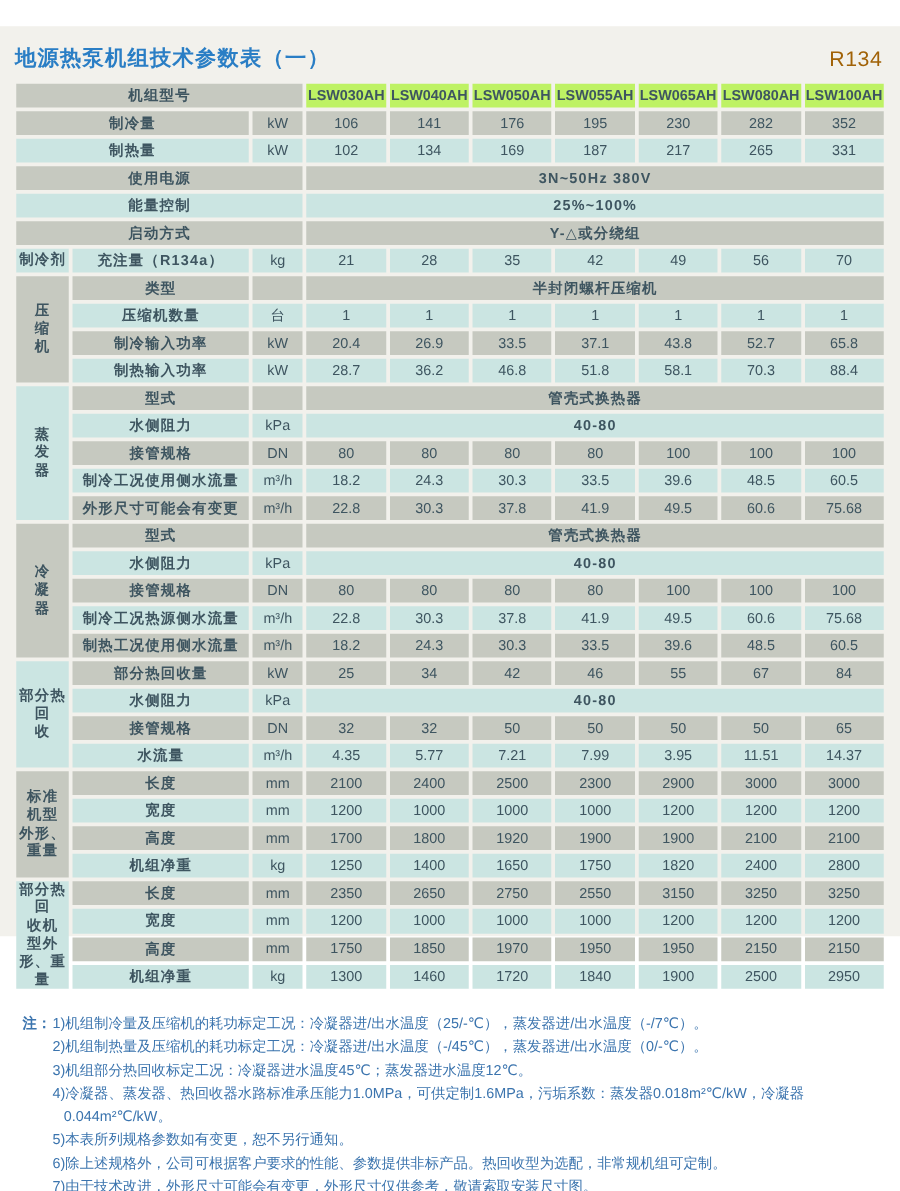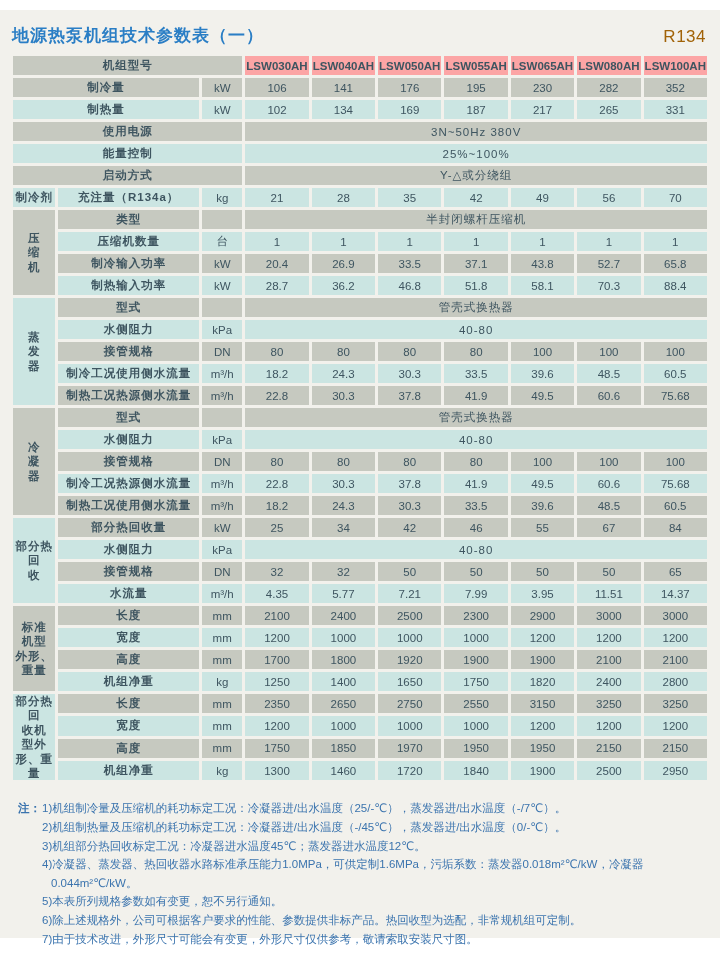--- a/index.html
+++ b/index.html
@@ -2,21 +2,21 @@
 <html lang="zh"><head>
 <meta charset="utf-8">
 <style>
   html,body{margin:0;padding:0;}
   body{
     width:720px;height:953px;background:#ffffff;
     font-family:"Liberation Sans","DejaVu Sans",sans-serif;
     position:relative;overflow:hidden;
   }
   .page{
-    position:absolute;left:0;top:10px;width:720px;height:928px;
+    position:absolute;left:0;top:21px;width:720px;height:728px;
     background:#f2f1ec;
   }
   .header-bar{
     display:flex;justify-content:space-between;align-items:flex-end;
     padding:14px 12px 6px 12px;
   }
   .page-title{
     font-size:17px;font-weight:bold;color:#2a7ec5;letter-spacing:1px;
   }
   .refrigerant{
@@ -25,26 +25,26 @@
   table.spec{
     border-collapse:separate;border-spacing:3px;
     margin:0 auto;table-layout:fixed;width:700px;
   }
   table.spec td,table.spec th{
     height:19px;padding:0 1px;text-align:center;vertical-align:middle;
     font-size:11.5px;color:#3e5560;overflow:hidden;
   }
   td.g{background:#c6c9c0;}
   td.c{background:#cbe5e2;}
-  td.hm{background:#fca5a5;font-size:10px;font-weight:bold;}
+  td.hm{background:#bef264;font-size:10px;font-weight:bold;}
   td.lbl{font-weight:bold;letter-spacing:1px;}
   td.grp{font-weight:bold;line-height:1.25;letter-spacing:1px;}
   td.unit{font-size:11px;}
   td.val{font-weight:normal;}
-  td.merged{font-weight:normal;letter-spacing:1px;margin-top:45px;}
+  td.merged{font-weight:bold;letter-spacing:1px;margin-top:45px;}
   .notes{
     margin:16px 0 0 18px;color:#3b74ae;font-size:11.5px;line-height:1.62;
     display:flex;
   }
   .notes-prefix{flex:0 0 24px;font-weight:bold;}
   .notes-body{max-width:616px;}
   .note-item{padding-left:9px;text-indent:-9px;}
 </style>
 </head>
 <body>
@@ -192,21 +192,21 @@
           <td class="c unit">m³/h</td>
           <td class="c val">18.2</td>
           <td class="c val">24.3</td>
           <td class="c val">30.3</td>
           <td class="c val">33.5</td>
           <td class="c val">39.6</td>
           <td class="c val">48.5</td>
           <td class="c val">60.5</td>
         </tr>
         <tr>
-          <td class="g lbl">制热工况热源侧水流量</td>
+          <td class="g lbl">外形尺寸可能会有变更</td>
           <td class="g unit">m³/h</td>
           <td class="g val">22.8</td>
           <td class="g val">30.3</td>
           <td class="g val">37.8</td>
           <td class="g val">41.9</td>
           <td class="g val">49.5</td>
           <td class="g val">60.6</td>
           <td class="g val">75.68</td>
         </tr>
         <tr>

